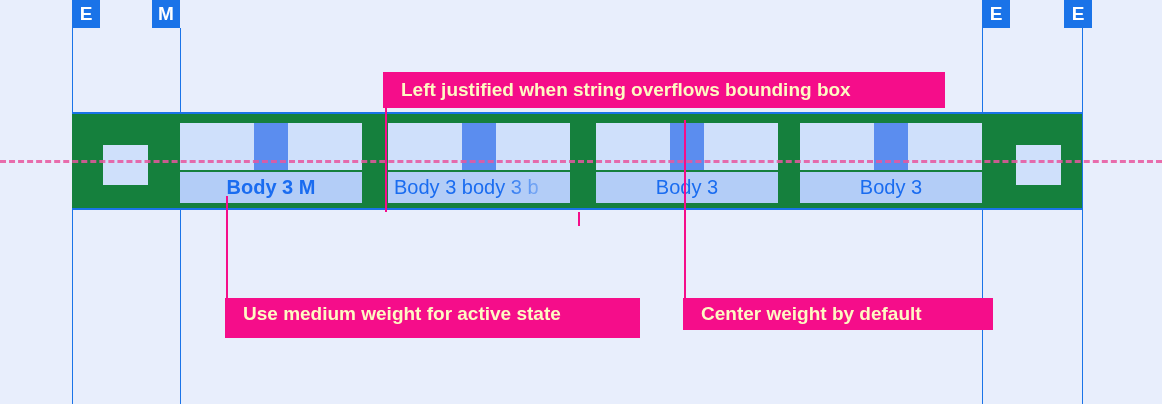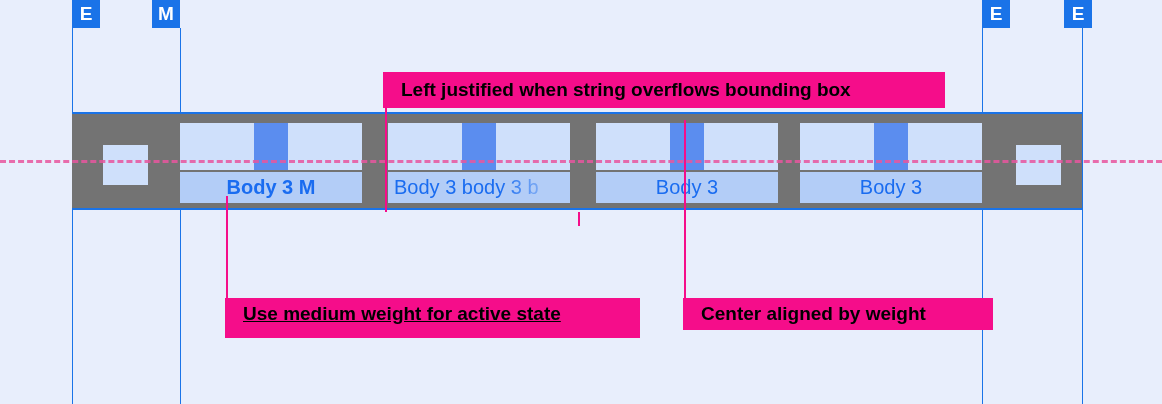--- a/index.html
+++ b/index.html
@@ -32,21 +32,21 @@
     font-size:19px;
     font-weight:bold;
     line-height:28px;
     text-align:center;
     font-family:"Liberation Sans", sans-serif;
   }
 
   
   .component{
     position:absolute;
-    background:#737373;
+    background:#15803d;
     border-top:2px solid #1a73e8;
     border-bottom:2px solid #1a73e8;
     box-sizing:border-box;
   }
 
   .tab{
     position:absolute;
     top:0;
     height:80px;
   }
@@ -106,21 +106,21 @@
     position:absolute;
     left:0;width:1162px;height:0;
     border-top:3px dashed #e8569f;
     opacity:.85;
   }
 
   
   .callout{
     position:absolute;
     background:#f50d8a;
-    color:#000000;
+    color:#fef9c3;
     font-weight:bold;
     font-family:"Liberation Sans", sans-serif;
     white-space:nowrap;
     box-sizing:border-box;
   }
   .leader{
     position:absolute;
     width:2px;
     background:#f50d8a;
   }
@@ -198,21 +198,21 @@
 
   <div class="leader" style="left:226px;top:196px;height:104px;"></div>
 
   <div class="leader" style="left:684px;top:120px;height:180px;"></div>
 
   <div class="callout" style="left:383px;top:72px;width:562px;height:36px;line-height:36px;font-size:19px;padding-left:18px;">
     <span>Left justified when string overflows bounding box</span>
   </div>
 
 
-  <div class="callout" style="left:225px;top:298px;width:415px;height:40px;line-height:32px;font-size:19px;padding-left:18px;text-decoration:underline;">
+  <div class="callout" style="left:225px;top:298px;width:415px;height:40px;line-height:32px;font-size:19px;padding-left:18px;">
     <span>Use medium weight for active state</span>
   </div>
 
   <div class="callout" style="left:683px;top:298px;width:310px;height:32px;line-height:32px;font-size:19px;padding-left:18px;">
-    <span>Center aligned by weight</span>
+    <span>Center weight by default</span>
   </div>
 
 </div>
 
 </body></html>

